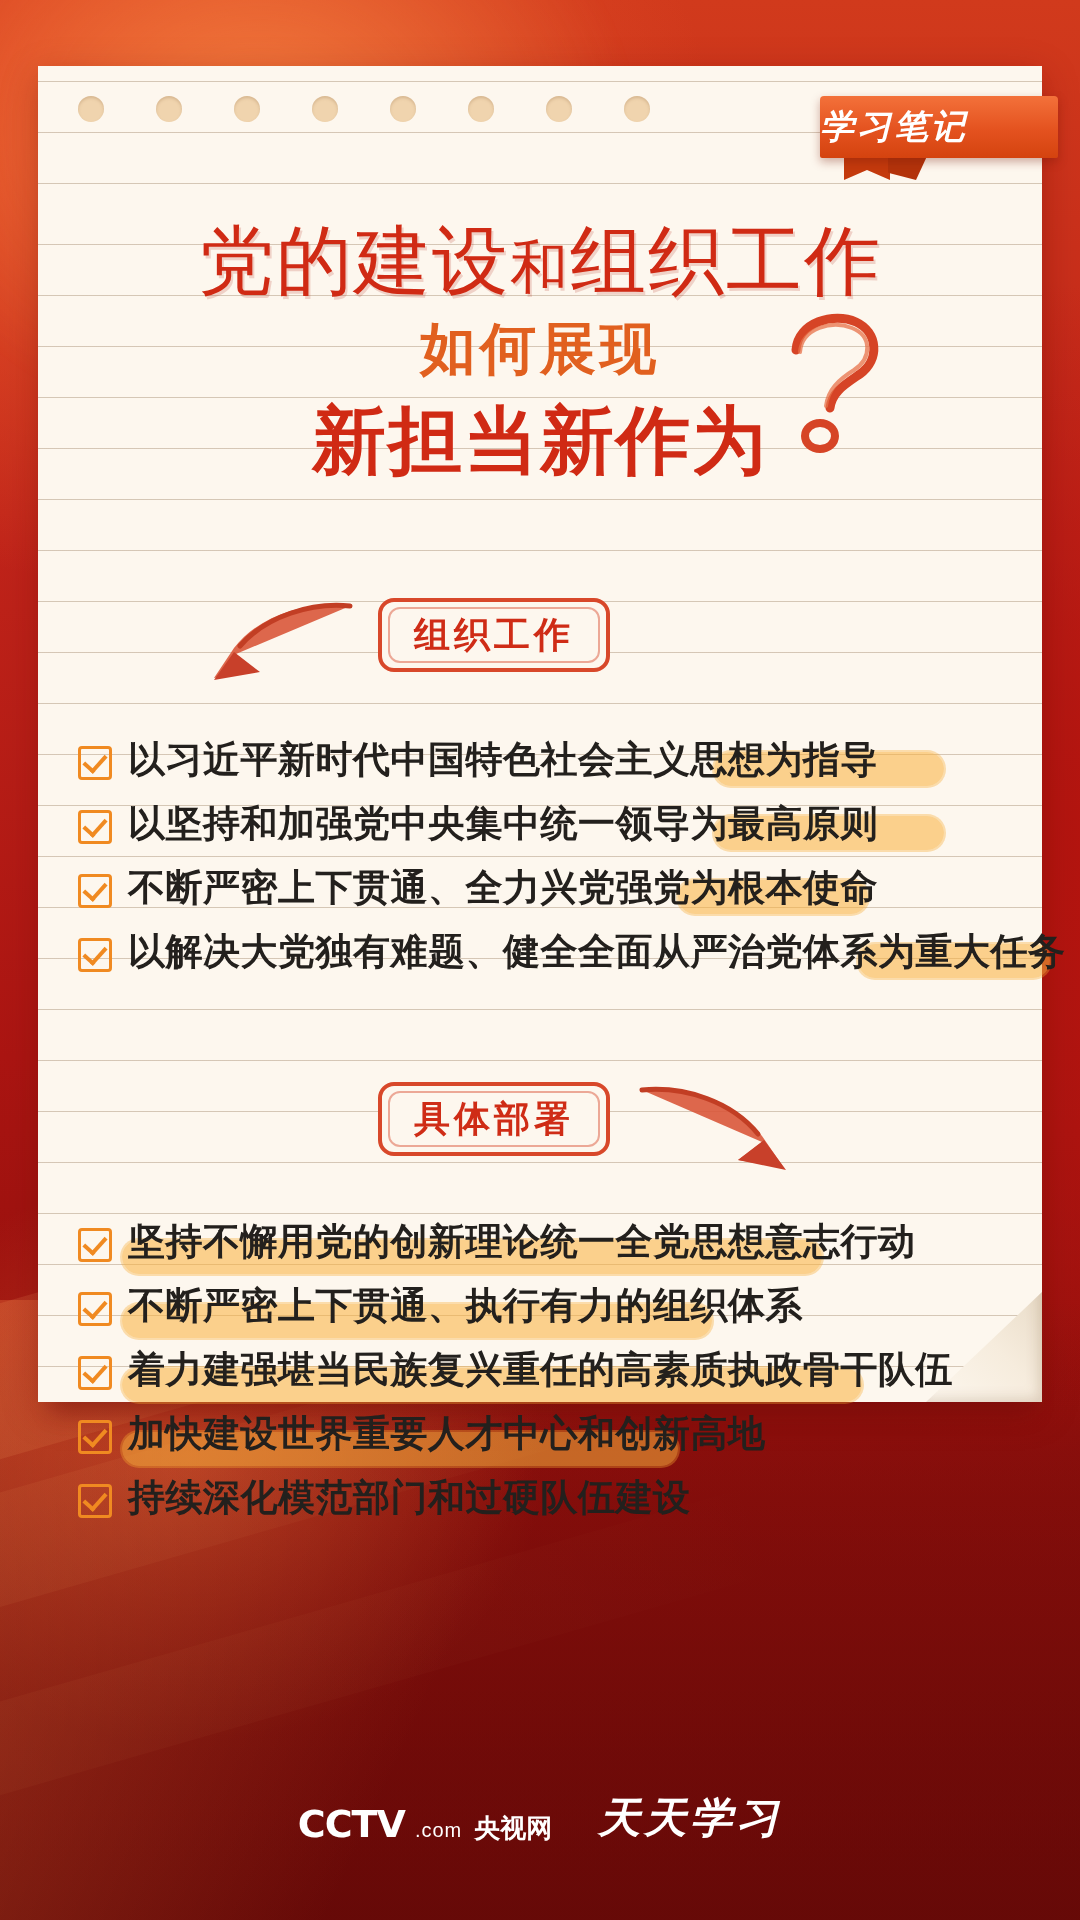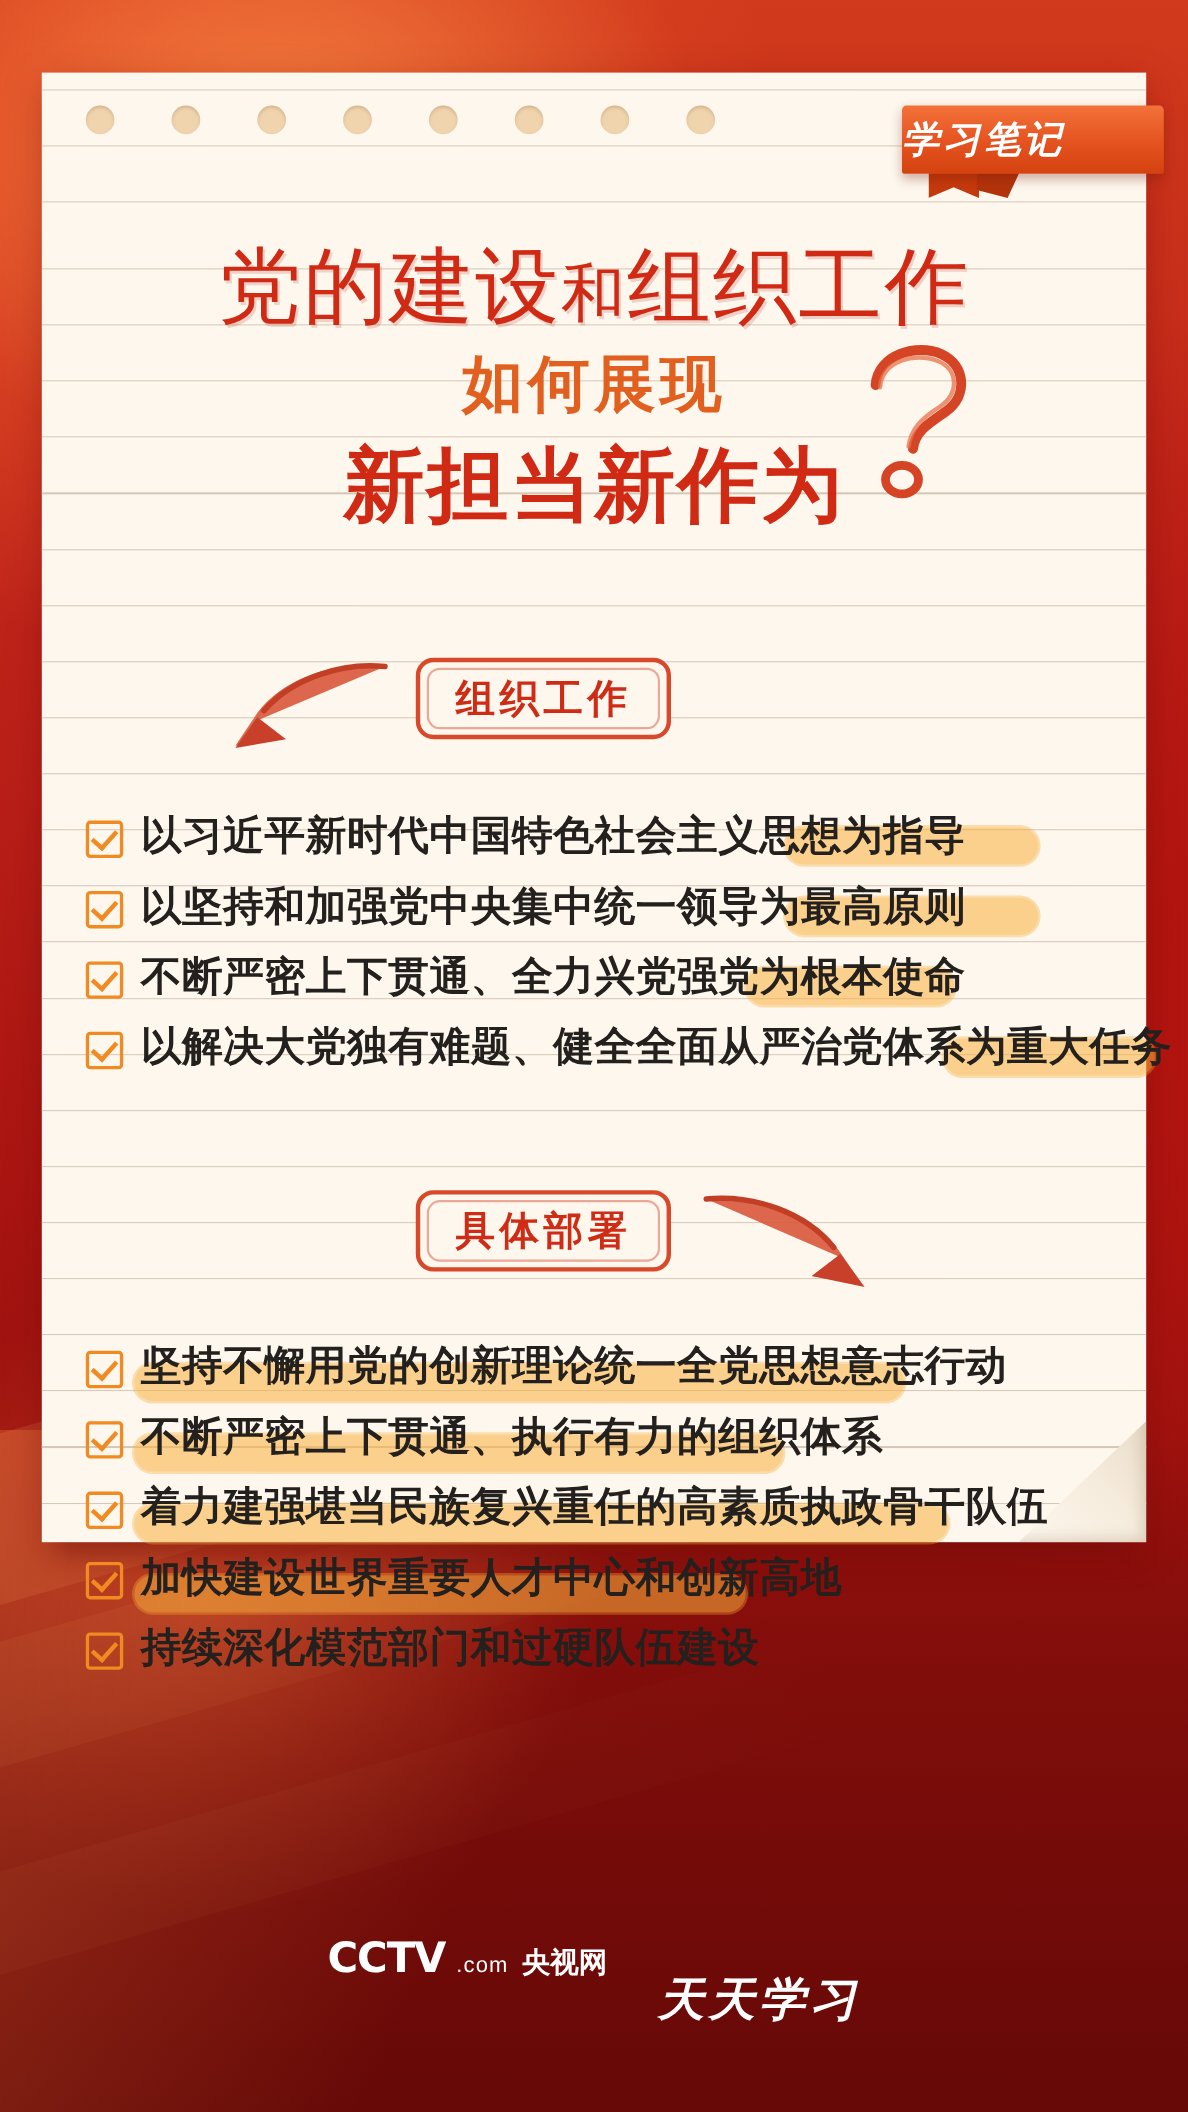--- a/index.html
+++ b/index.html
@@ -266,21 +266,21 @@
     background: rgba(250,176,60,.55);
     box-shadow: 0 0 0 2px rgba(247,168,45,.35);
   }
 
   
   .footer {
     position: absolute;
     left: 0; bottom: 74px;
     width: 1080px;
     display: flex;
-    align-items: flex-start;
+    align-items: flex-end;
     justify-content: center;
     gap: 46px;
   }
   .cctv {
     display: flex;
     align-items: baseline;
     gap: 10px;
     color: #fff;
   }
   .cctv .mark {

